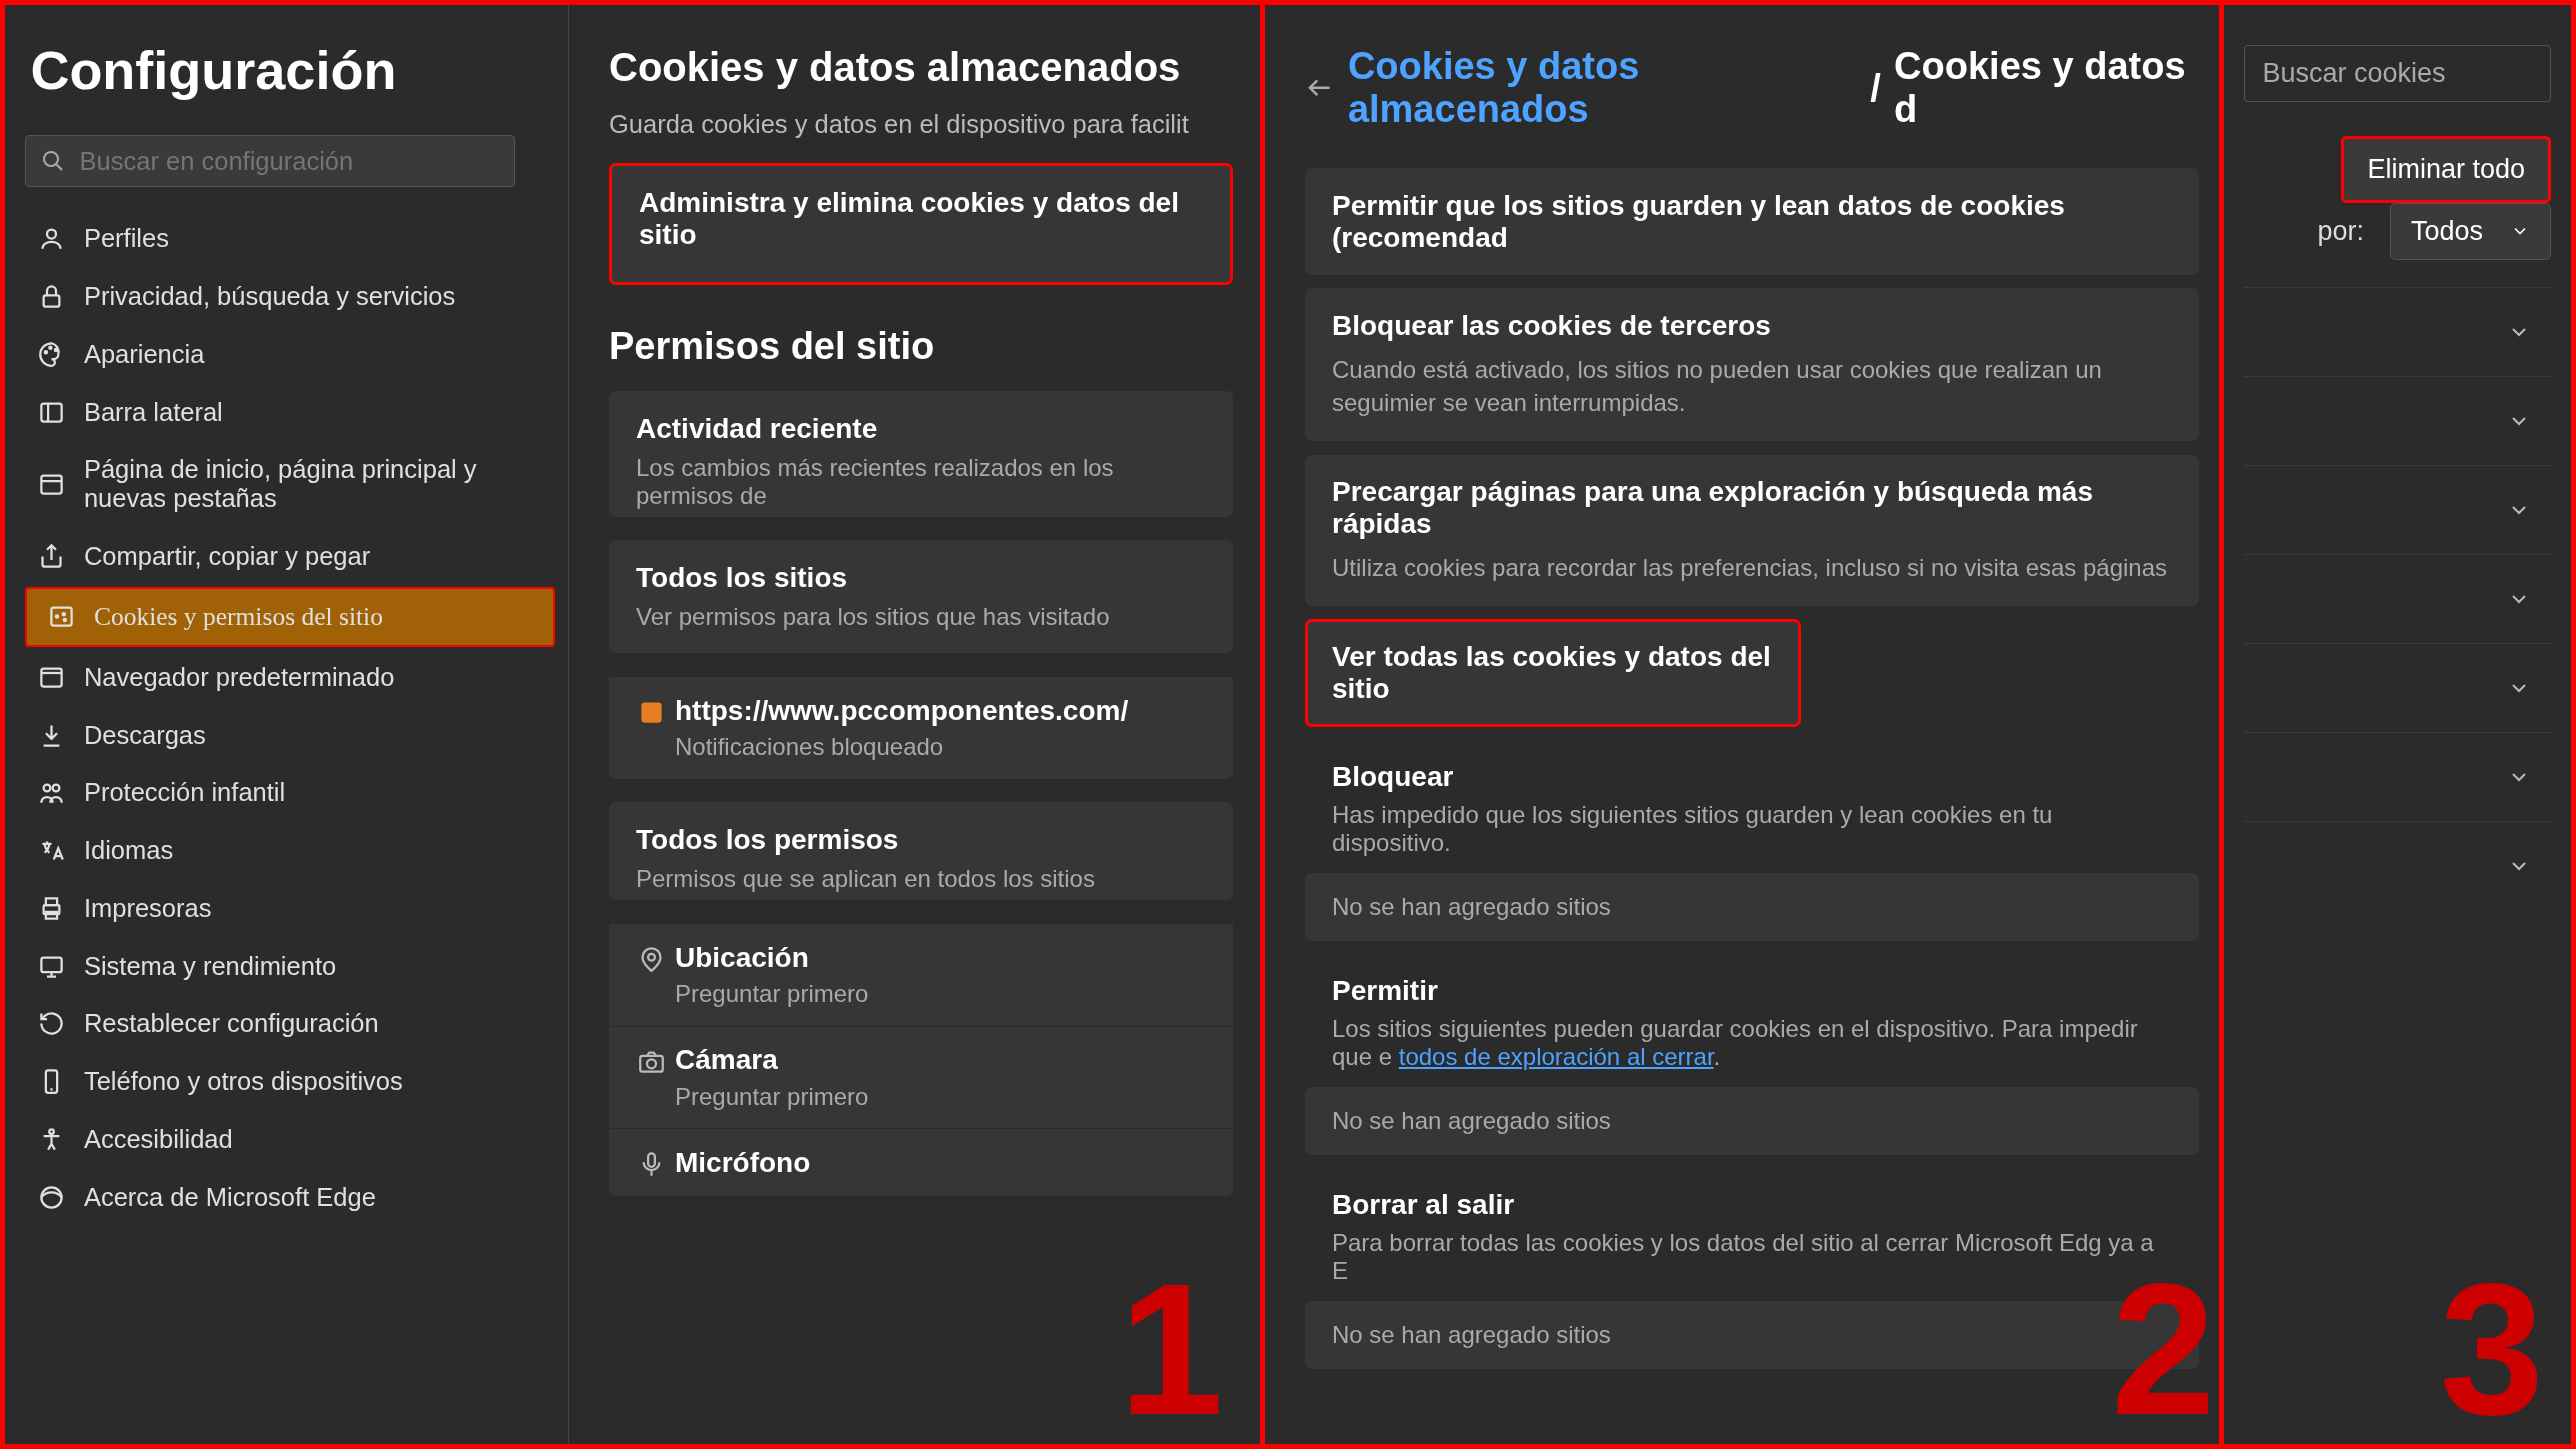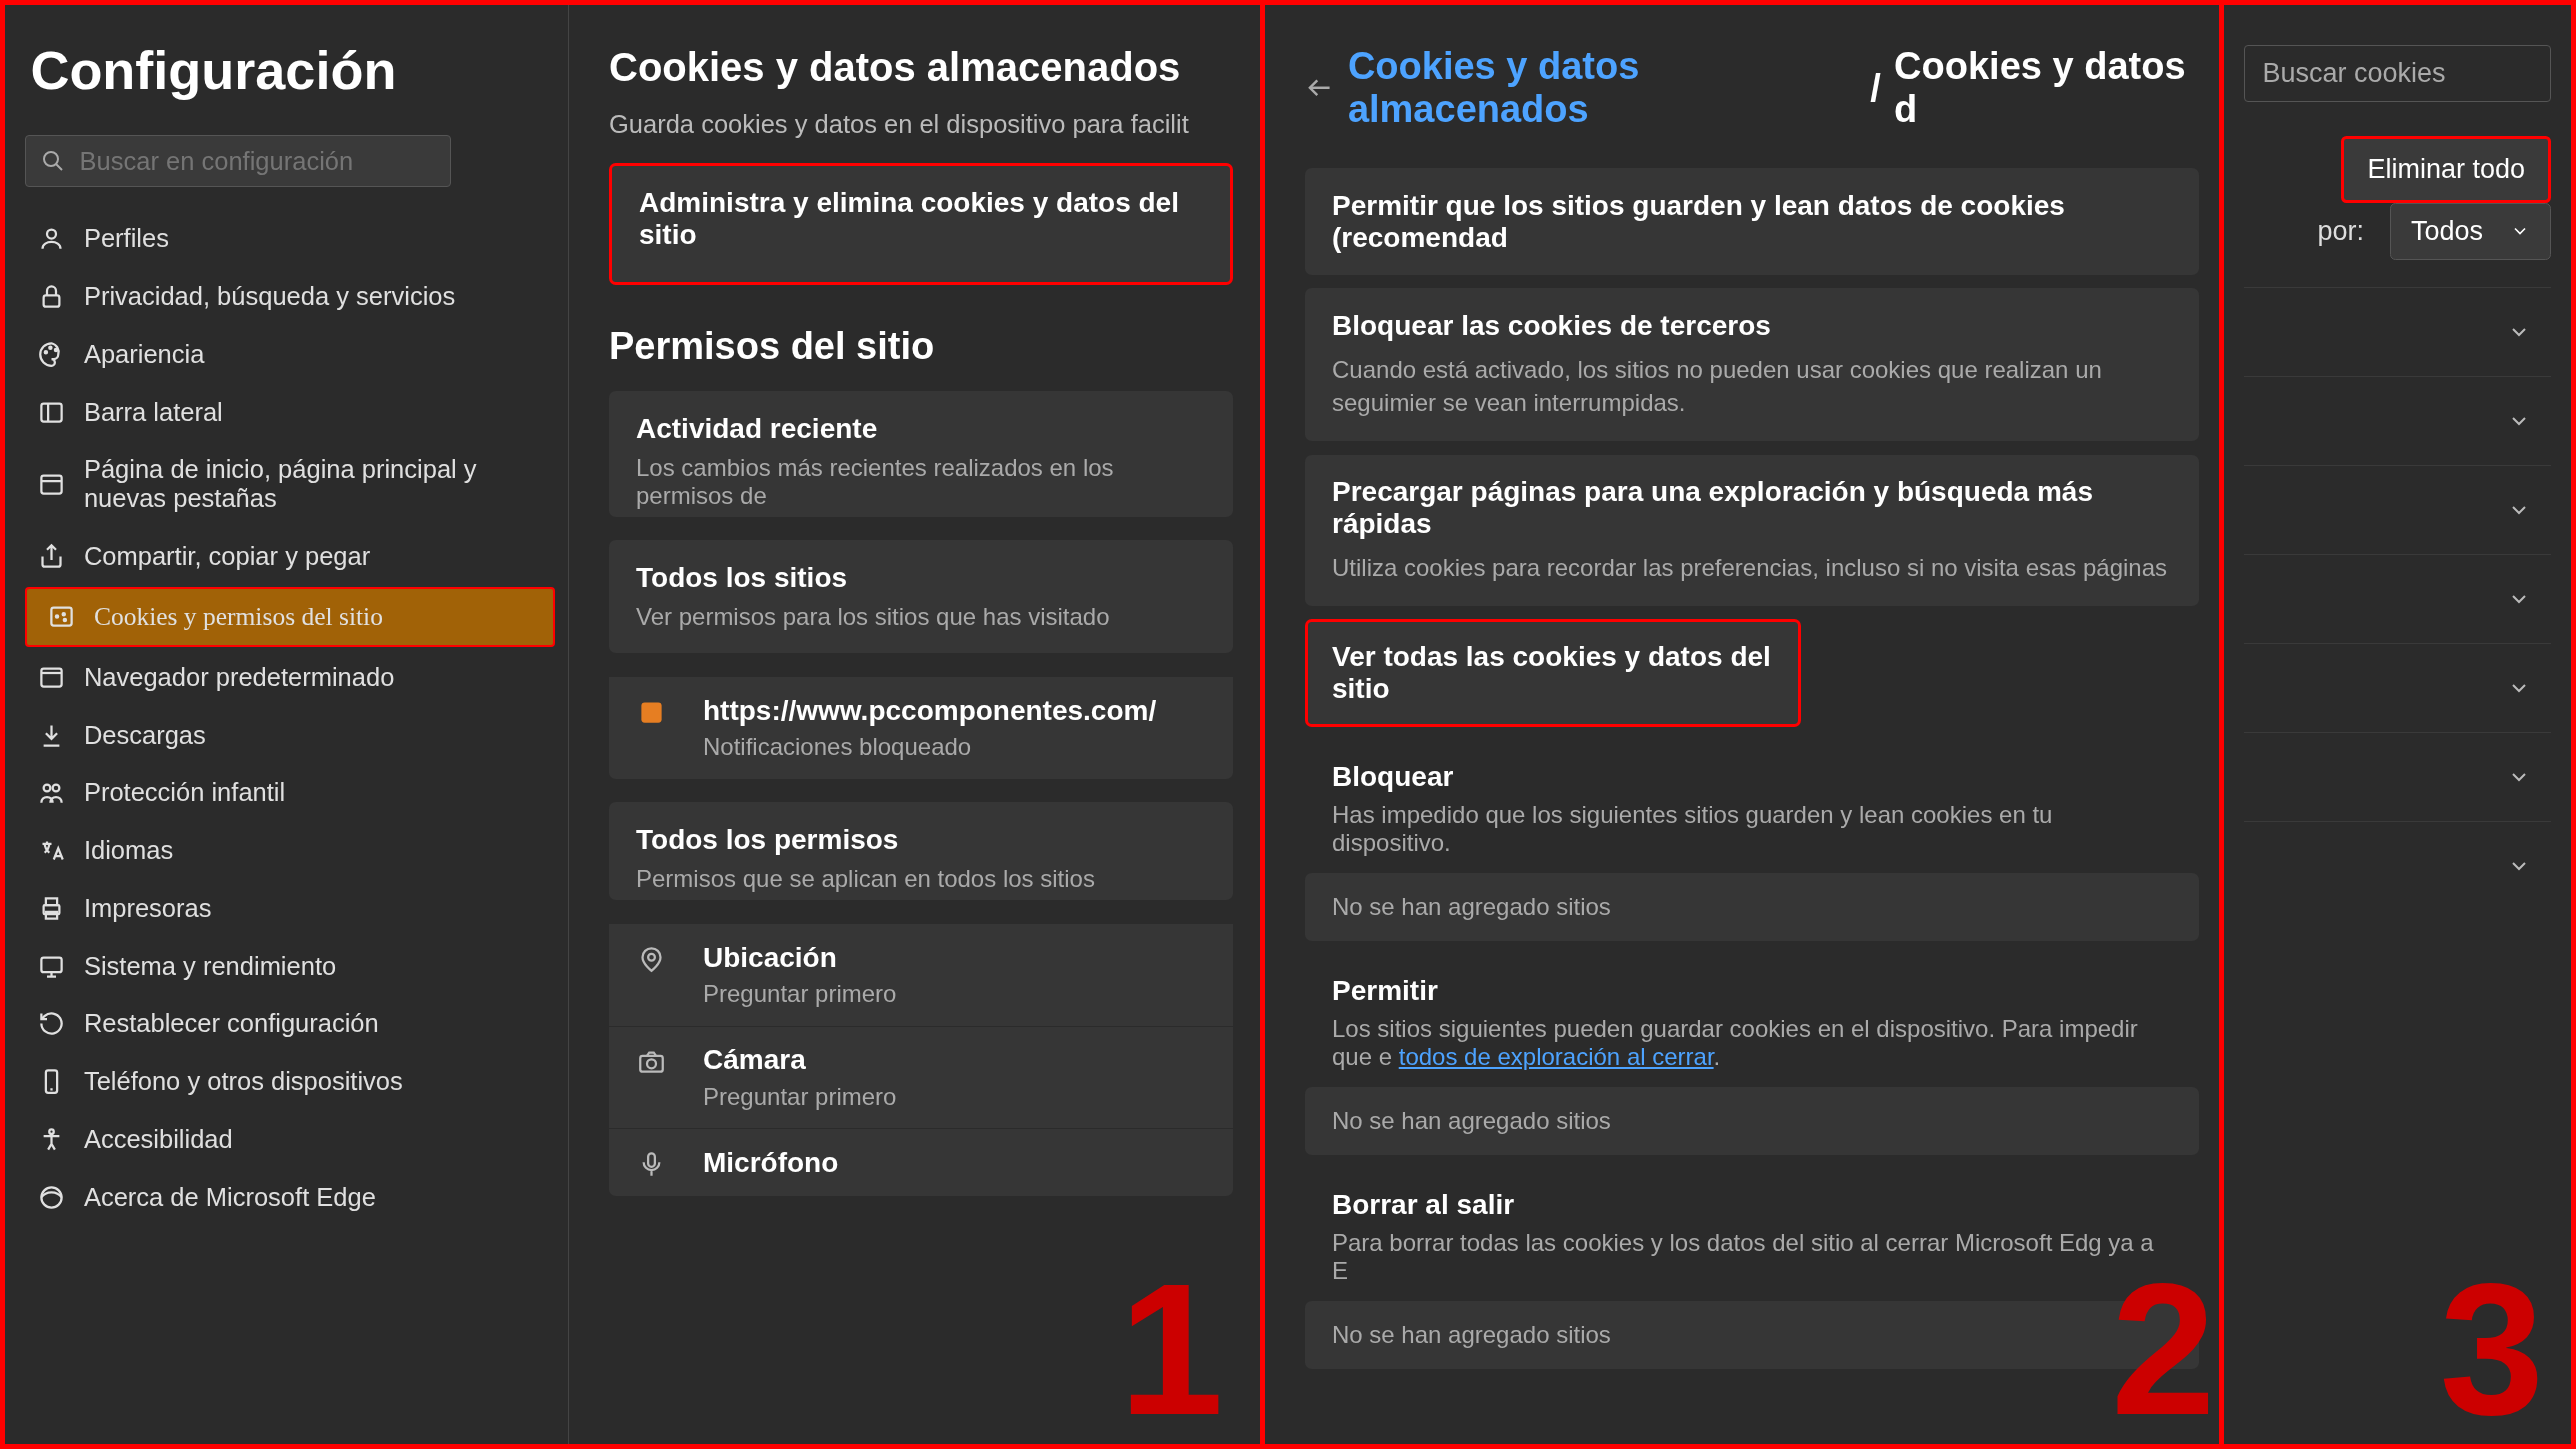--- a/index.html
+++ b/index.html
@@ -42,21 +42,21 @@
     padding-left: 5.4px;
   }
   .search-box {
     display: flex;
     align-items: center;
     background: #3a3a3a;
     border: 1.3px solid #555;
     border-radius: 4px;
     padding: 10.7px 14.8px;
     margin-bottom: 23.5px;
-    width: 426px;
+    width: 490px;
   }
   .search-box .icon { margin-right: 14.8px; color: #aaa; }
   .search-box input {
     background: transparent;
     border: none;
     color: #aaa;
     font-size: 25.5px;
     outline: none;
     width: 100%;
   }
@@ -116,21 +116,21 @@
   .section-h {
     font-size: 38px;
     font-weight: 600;
     color: #fff;
     margin: 40px 0 23.5px 0;
   }
   .list-row {
     display: flex;
     align-items: flex-start;
     padding: 17.4px 27px;
-    gap: 36px;
+    gap: 8px;
     background: #363636;
     border-top: 0.7px solid #2b2b2b;
   }
   .list-row:first-child { border-top: none; border-radius: 6.7px 6.7px 0 0; }
   .list-row .ricon { width: 31px; display: flex; justify-content: center; padding-top: 4px; color: #bbb; }
   .list-row .rtitle { font-size: 28px; font-weight: 600; color: #fff; }
   .list-row .rdesc { font-size: 24px; color: #aaa; margin-top: 6.7px; }
 
   
   .panel-2-inner { padding: 40px 20px 0 40px; }

